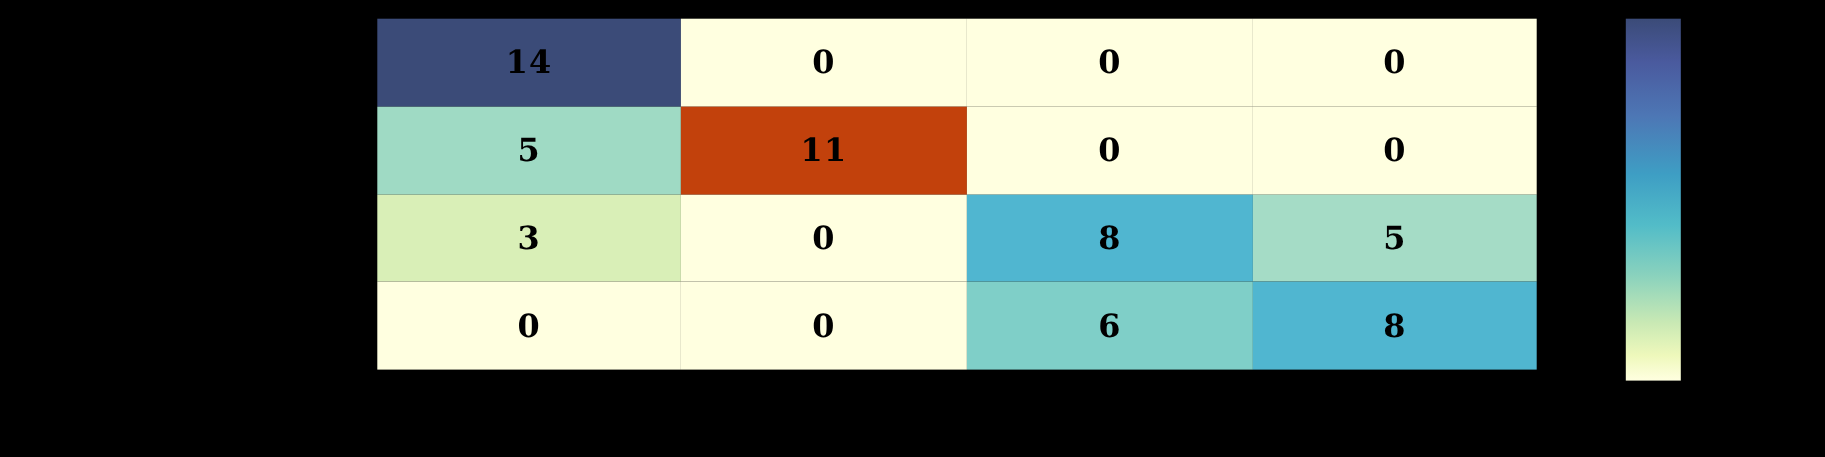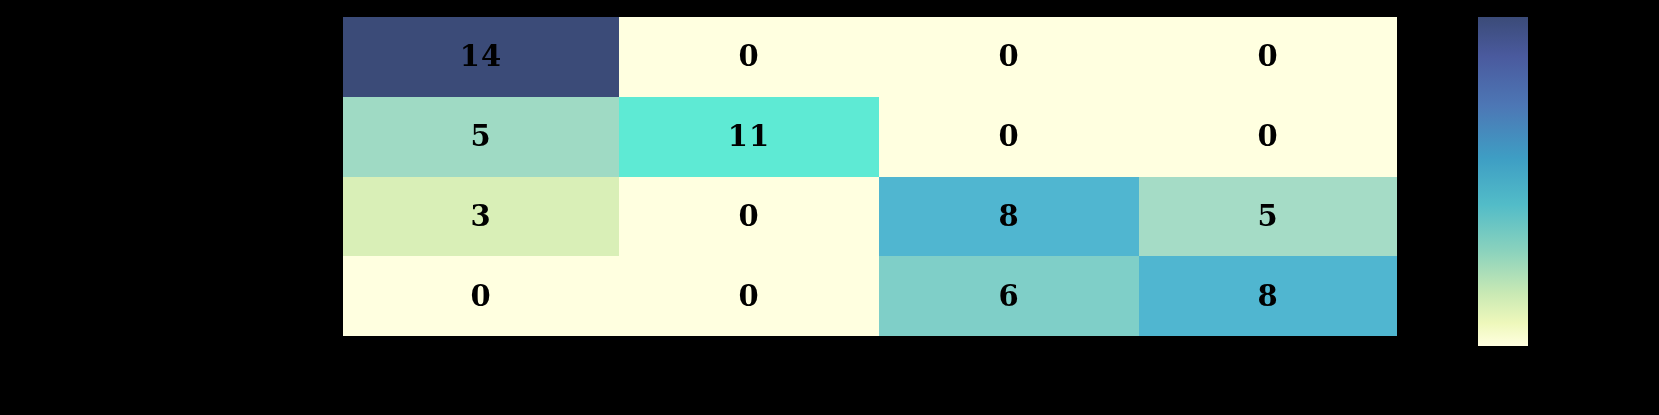--- a/index.html
+++ b/index.html
@@ -163,21 +163,21 @@
       <div class="hm-cell" style="background-color: rgb(255, 255, 224);">
         <span class="hm-annot">0</span>
       </div>
       <div class="hm-cell" style="background-color: rgb(255, 255, 224);">
         <span class="hm-annot">0</span>
       </div>
 
       <div class="hm-cell" style="background-color: rgb(159, 218, 196);">
         <span class="hm-annot">5</span>
       </div>
-      <div class="hm-cell" style="background-color: #5eead4;">
+      <div class="hm-cell" style="background-color: #c2410c;">
         <span class="hm-annot">11</span>
       </div>
       <div class="hm-cell" style="background-color: rgb(255, 255, 224);">
         <span class="hm-annot">0</span>
       </div>
       <div class="hm-cell" style="background-color: rgb(255, 255, 224);">
         <span class="hm-annot">0</span>
       </div>
 
       <div class="hm-cell" style="background-color: rgb(217, 239, 183);">

